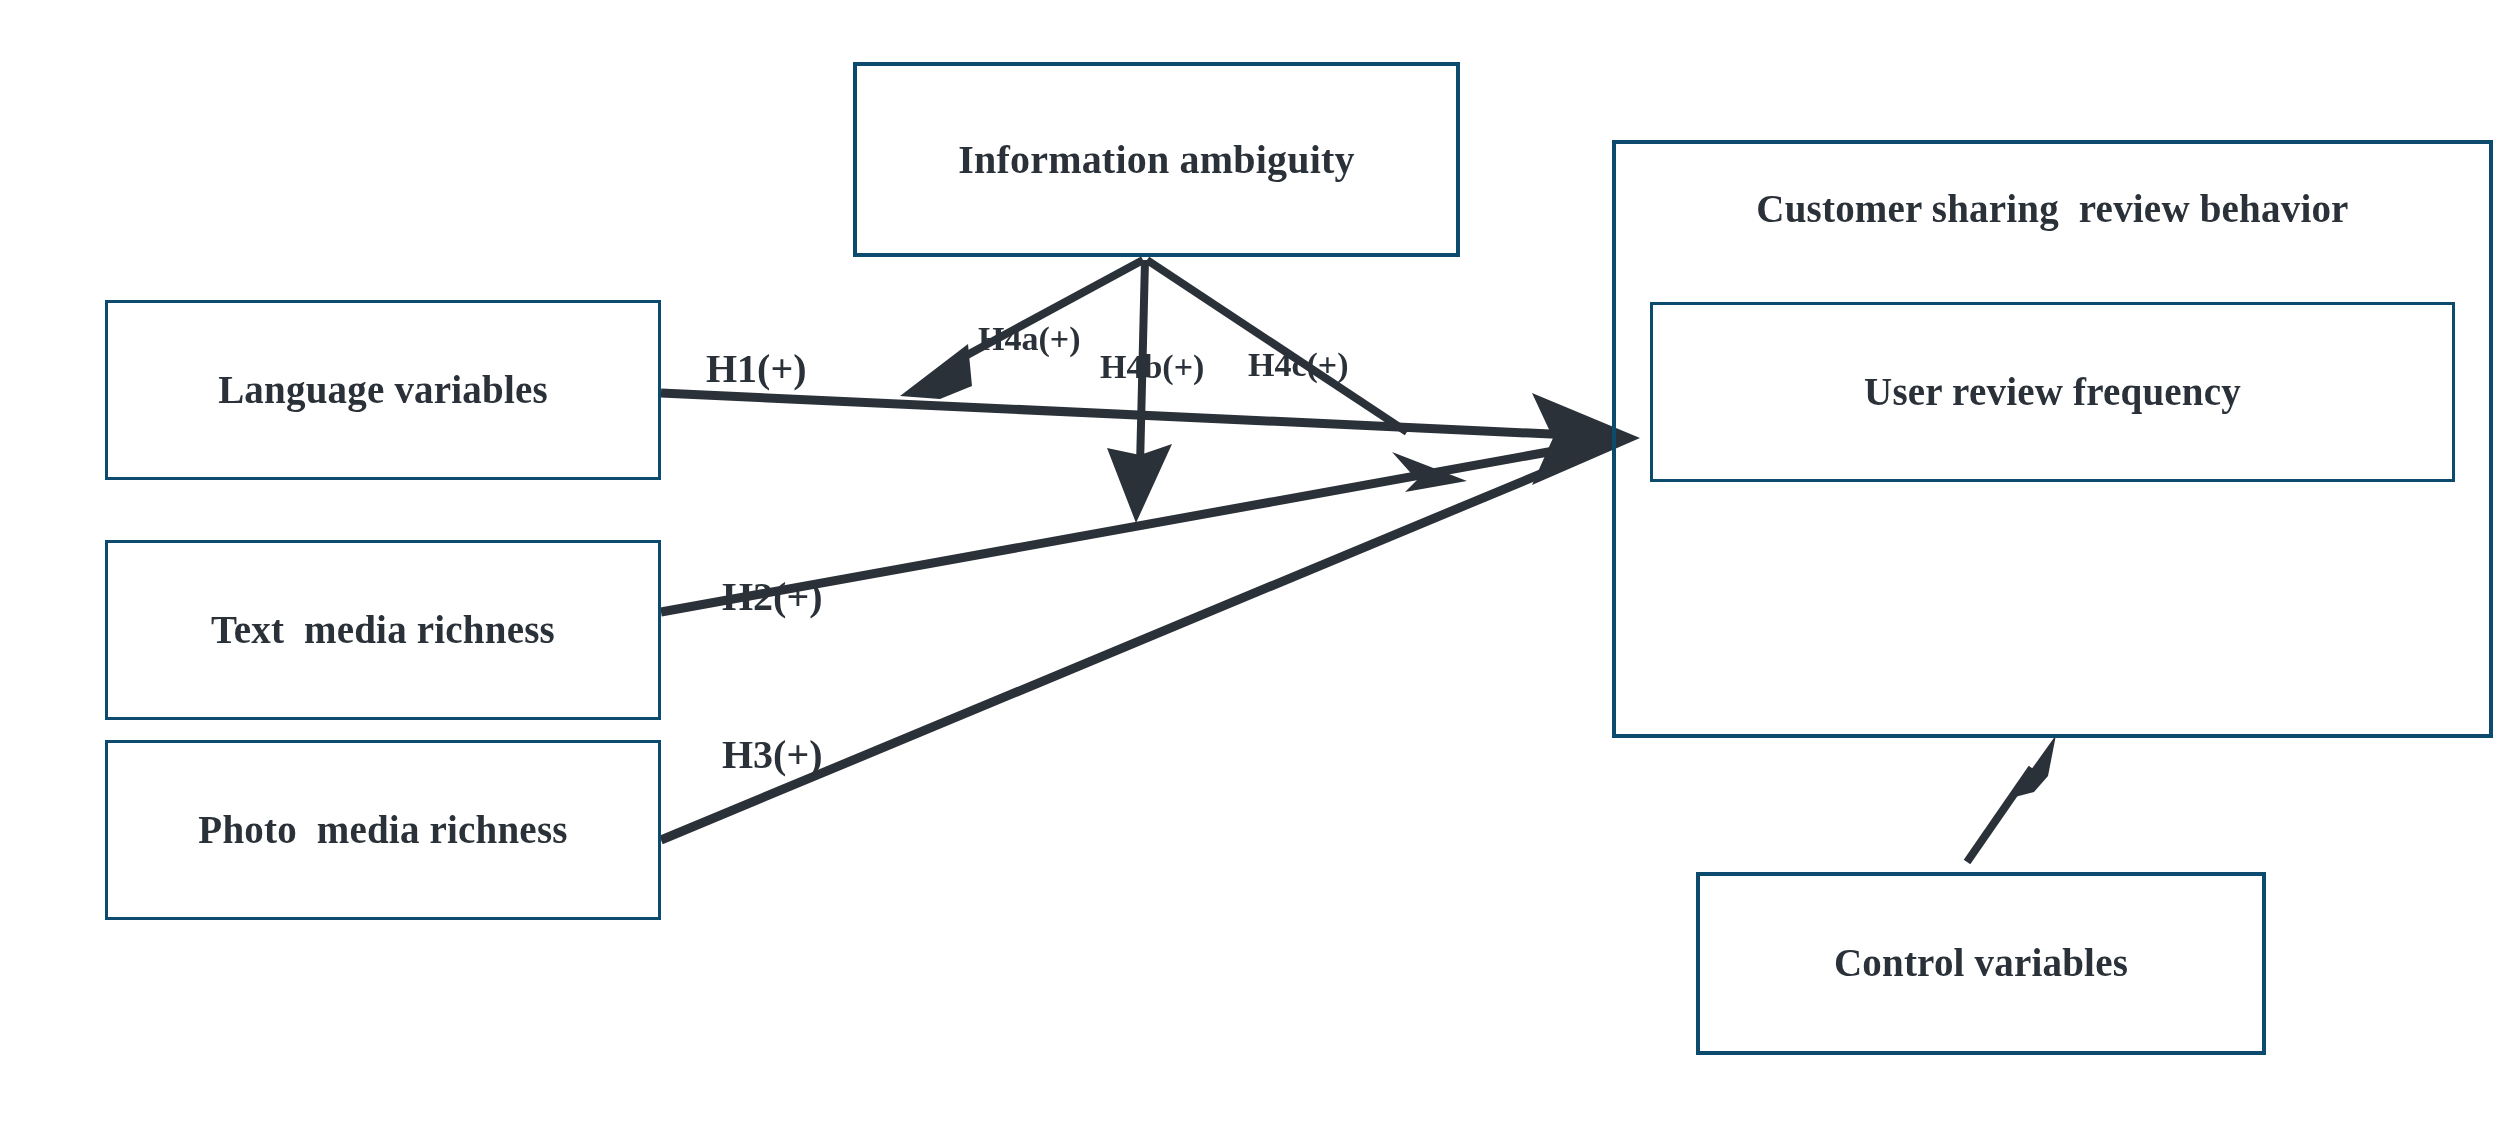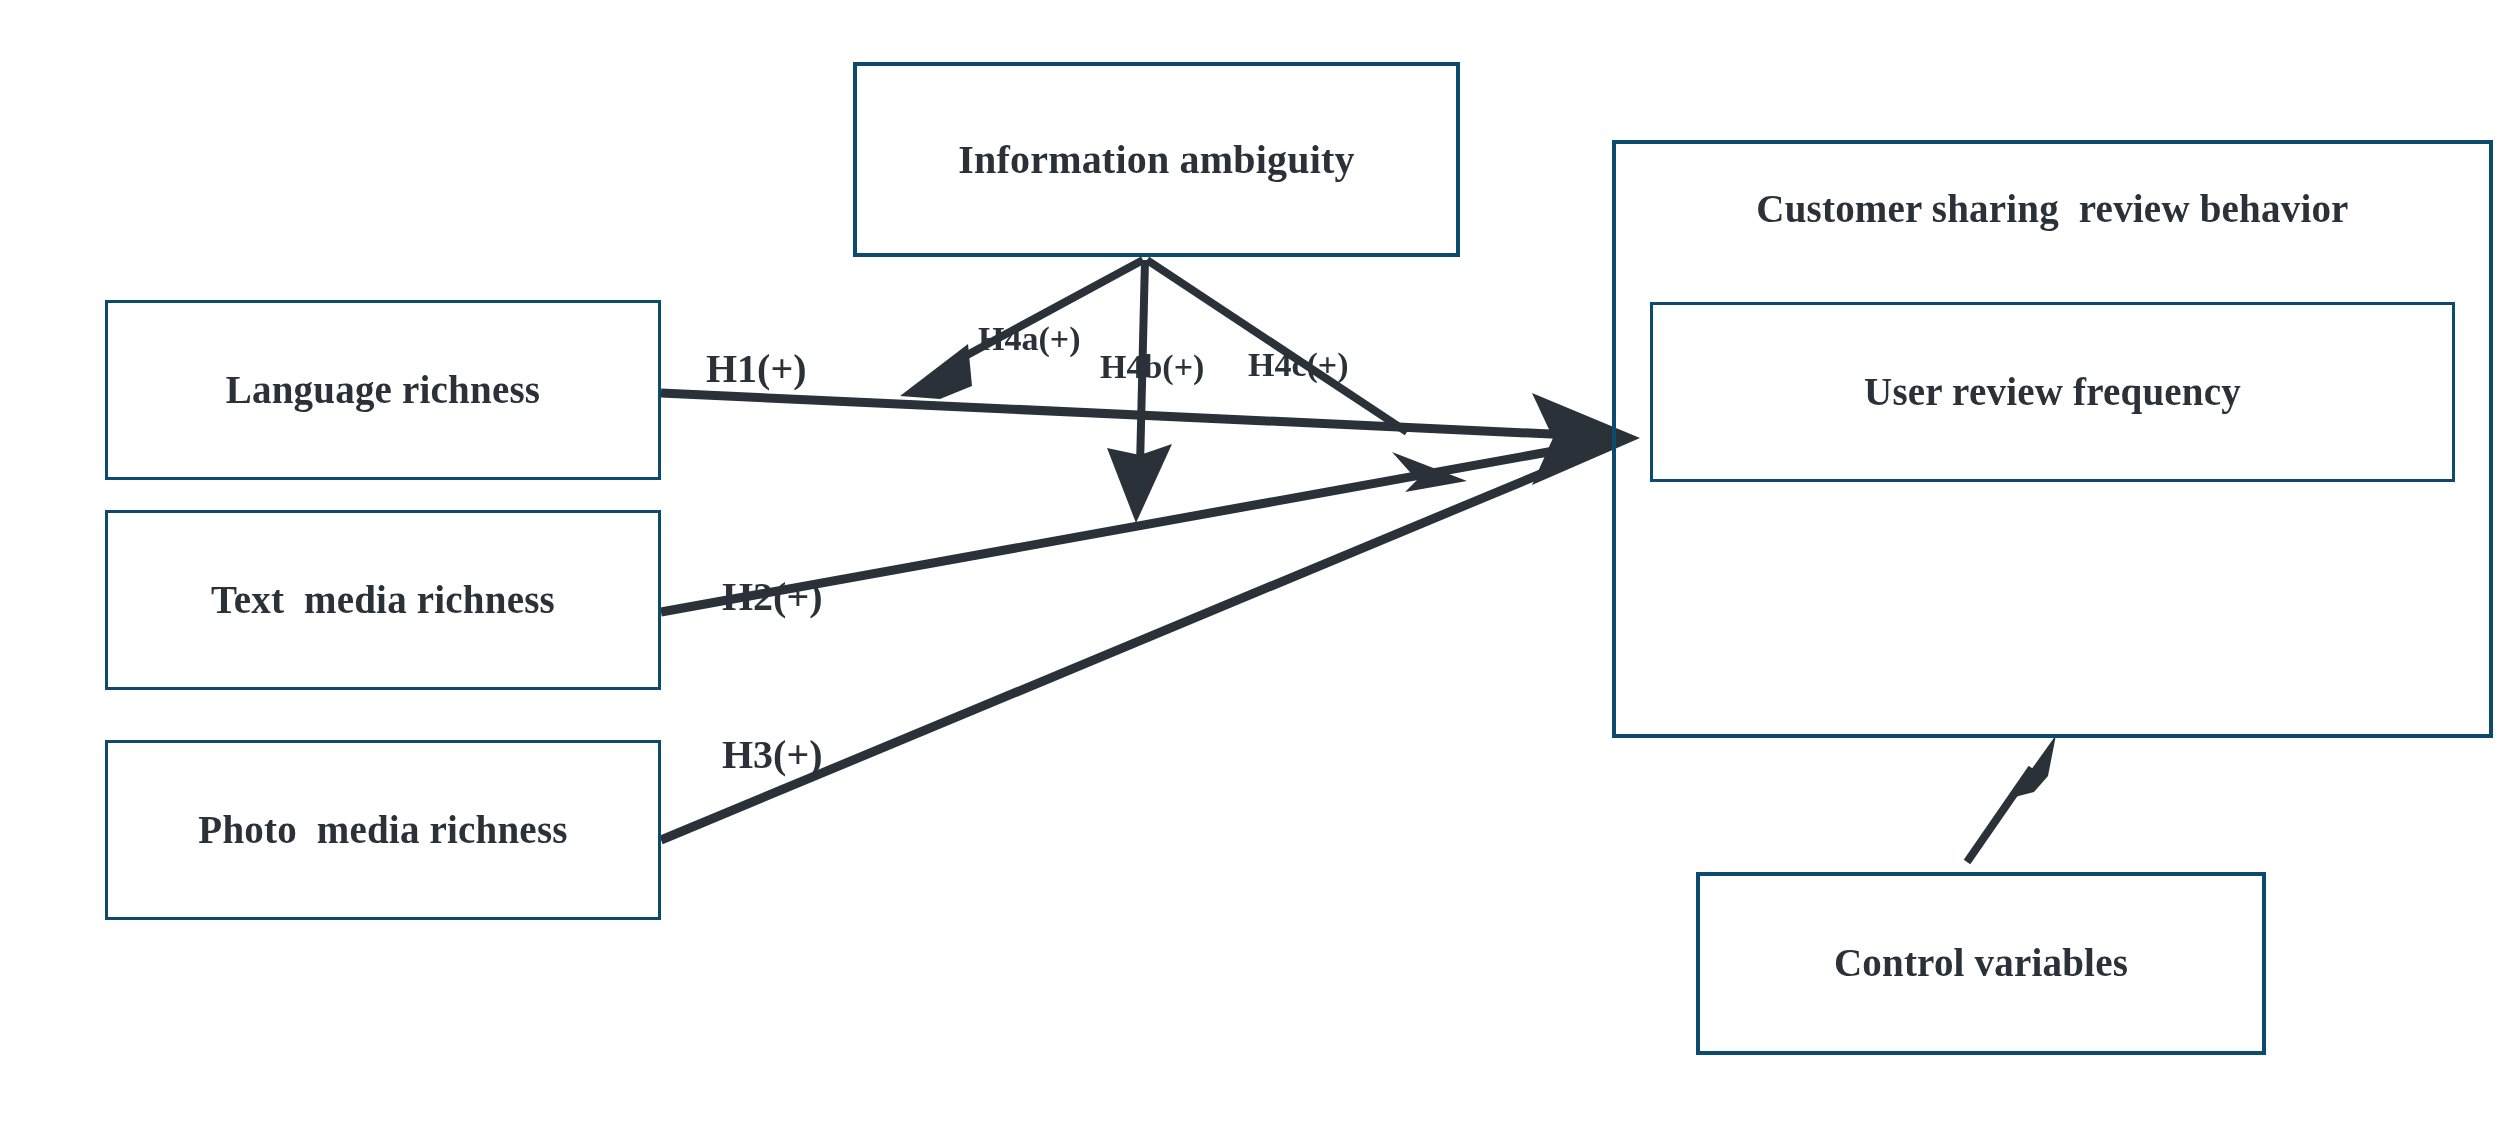--- a/index.html
+++ b/index.html
@@ -39,21 +39,21 @@
     align-items:flex-start; justify-content:center;
   }
   #container-information-richness .box-label{
     margin-top:50px;
     font-size:39px;
   }
 
   
   .inner-left{ left:105px; width:556px; height:180px; }
   #box-language-richness{ top:300px; }
-  #box-text-media-richness{ top:510px;align-items:center; }
+  #box-text-media-richness{ top:540px;align-items:center; }
   #box-photo-media-richness{ top:740px; }
   .inner-left .box-label{ font-size:39px; }
 
   
   #box-information-ambiguity{
     left:853px; top:62px; width:607px; height:195px;
   }
   #box-information-ambiguity .box-label{ font-size:40px; }
 
   
@@ -146,21 +146,21 @@
     </g>
 
     <g>
       <line class="link link-mod" x1="1967" y1="862" x2="2032" y2="768"></line>
       <polygon class="arrowfill" points="2056,735 2011,798 2034,792 2048,776"></polygon>
     </g>
   </svg>
 
 
   <div class="box thin inner-left" id="box-language-richness">
-    <div class="box-label">Language richness</div>
+    <div class="box-label">Language variables</div>
   </div>
 
   <div class="box thin inner-left" id="box-text-media-richness">
     <div class="box-label">Text  media richness</div>
   </div>
 
   <div class="box thin inner-left" id="box-photo-media-richness">
     <div class="box-label">Photo  media richness</div>
   </div>
 

